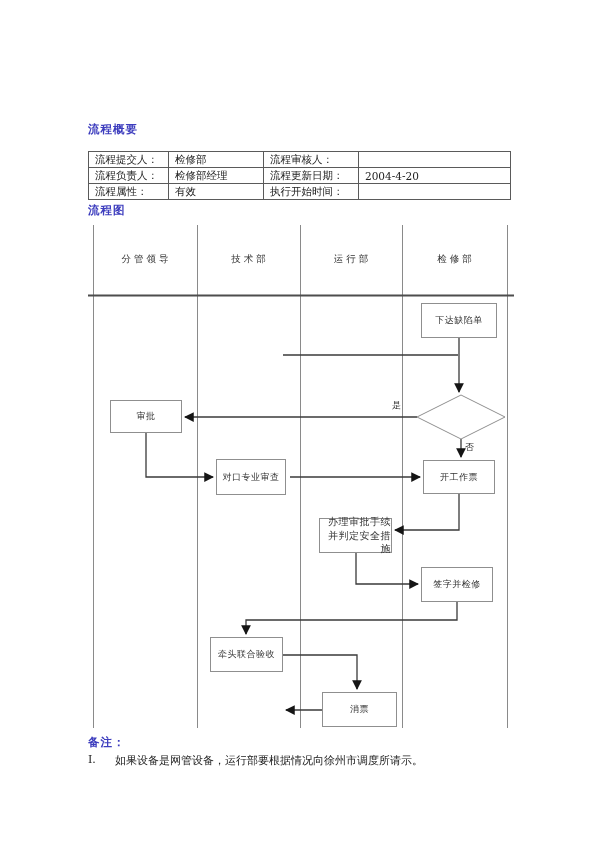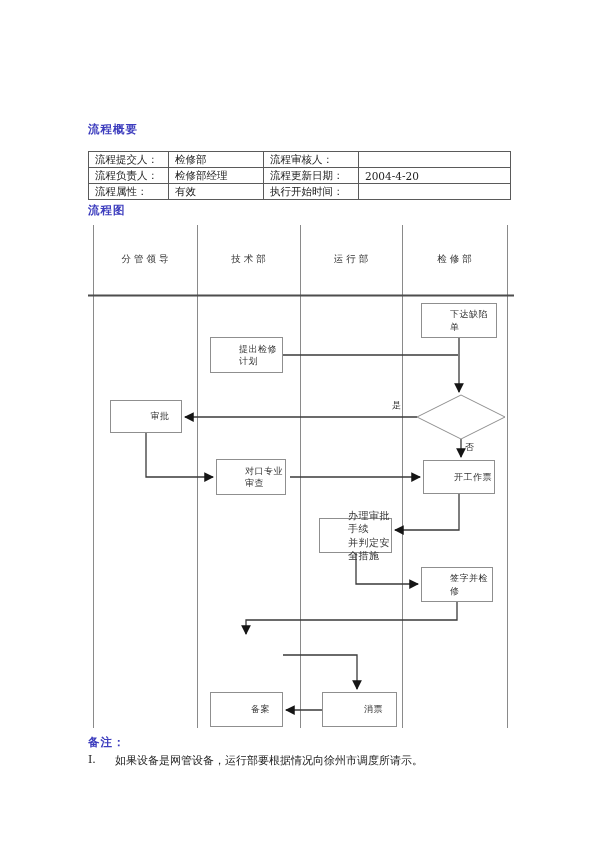--- a/index.html
+++ b/index.html
@@ -25,22 +25,22 @@
     border:1px solid #5a5a5a;height:15px;font-size:10.5px;color:#222;
     padding:0 2px 0 6px;white-space:nowrap;overflow:hidden;
   }
   .chart-svg{position:absolute;left:0;top:0;width:600px;height:850px;pointer-events:none;}
   .lane-label{
     position:absolute;top:253px;text-align:center;font-size:9.5px;color:#333;
     letter-spacing:3px;padding-left:3px;box-sizing:border-box;
   }
   .node{
     position:absolute;background:#ffffff;border:1px solid #8f8f8f;box-sizing:border-box;
-    display:flex;align-items:center;justify-content:center;text-align:left;
-    font-size:9px;color:#333;line-height:1.35;white-space:pre-line;letter-spacing:0.5px;padding-left:28px;
+    display:flex;align-items:center;justify-content:center;text-align:right;
+    font-size:9px;color:#333;line-height:1.35;white-space:pre-line;letter-spacing:0.5px;
   }
   .node-sm{font-size:10px;}
   .diamond-label{
     position:absolute;left:419px;top:400px;width:84px;text-align:center;
     font-size:8px;line-height:1.4;color:#333;white-space:pre-line;
   }
   .branch-label{position:absolute;font-size:9px;color:#333;}
   .branch-yes{left:392px;top:399px;}
   .branch-no{left:465px;top:441px;}
   .note-item{
@@ -122,29 +122,28 @@
 
     <polygon points="417,417 461,395 505,417 461,439" fill="#ffffff" stroke="#8f8f8f" stroke-width="1"></polygon>
   </svg>
 
   <div class="lane-label" style="left:93px;width:104px;">分管领导</div>
   <div class="lane-label" style="left:197px;width:103px;">技术部</div>
   <div class="lane-label" style="left:300px;width:102px;">运行部</div>
   <div class="lane-label" style="left:402px;width:105px;">检修部</div>
 
   <div class="node" style="left:421px;top:303px;width:76px;height:35px;">下达缺陷单</div>
-  <div class="node" style="left:210px;top:337px;width:73px;height:36px;">提出检修计划</div>
   <div class="node" style="left:110px;top:400px;width:72px;height:33px;">审批</div>
   <div class="node" style="left:216px;top:459px;width:70px;height:36px;">对口专业审查</div>
   <div class="node" style="left:423px;top:460px;width:72px;height:34px;">开工作票</div>
   <div class="node node-sm" style="left:319px;top:518px;width:73px;height:35px;">办理审批手续
 并判定安全措施</div>
   <div class="node" style="left:421px;top:567px;width:72px;height:35px;">签字并检修</div>
+  <div class="node" style="left:210px;top:637px;width:73px;height:35px;">牵头联合验收</div>
   <div class="node" style="left:322px;top:692px;width:75px;height:35px;">消票</div>
-  <div class="node" style="left:210px;top:692px;width:73px;height:35px;">备案</div>
 
   <div class="branch-label branch-yes">是</div>
   <div class="branch-label branch-no">否</div>
 
   <div class="sec-h sec-notes">备注：</div>
   <div class="note-item">
     <span class="note-index">I.</span>
     <span class="note-text">如果设备是网管设备，运行部要根据情况向徐州市调度所请示。</span>
   </div>
 

